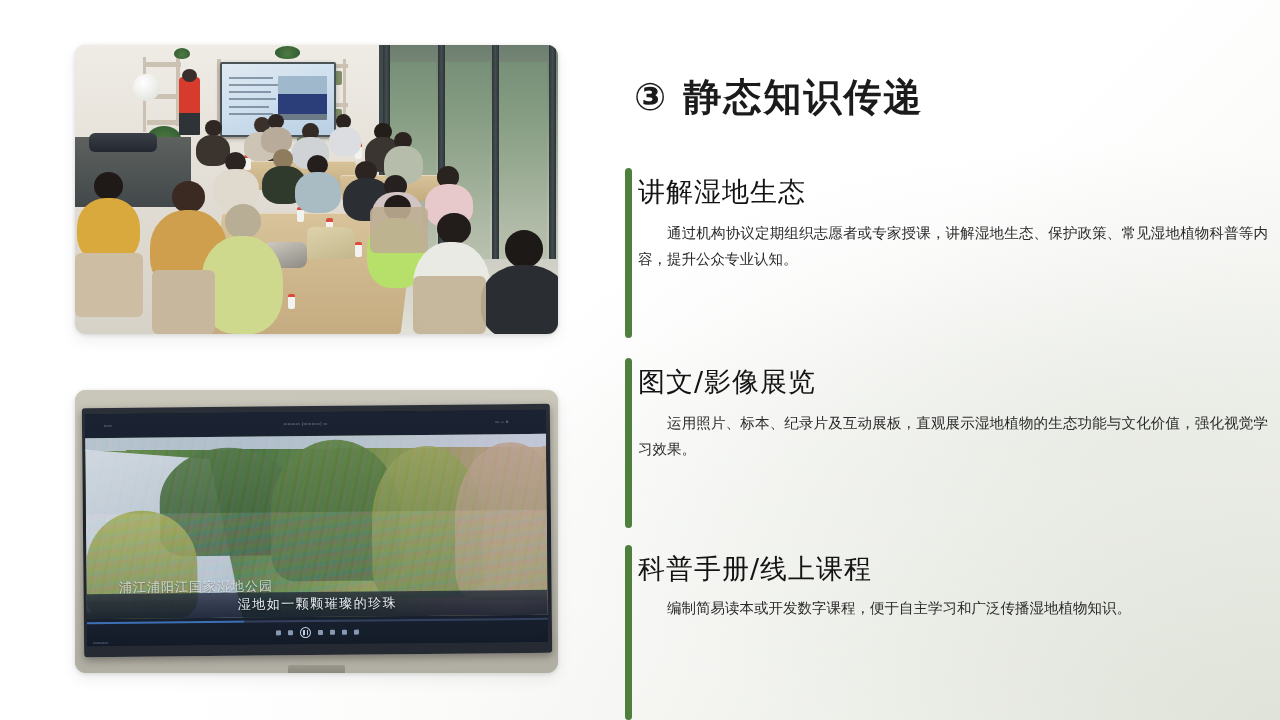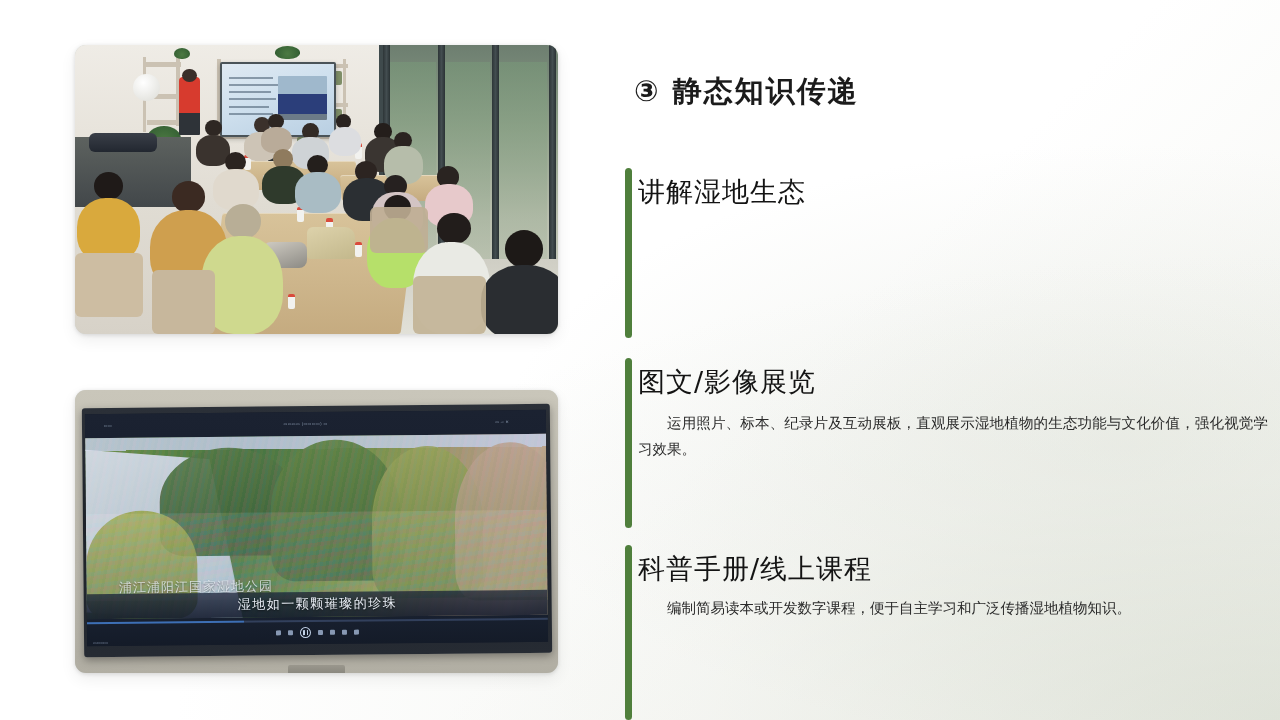--- a/index.html
+++ b/index.html
@@ -214,21 +214,21 @@
     position:absolute; left:44%; bottom:-1%; width:12%; height:4%;
     background:linear-gradient(180deg,#9a978d,#85837a); border-radius:2px;
   }
 
   
   .content{
     position:absolute; left:620px; top:0; width:660px; height:720px;
   }
   #slide-title{
     position:absolute; left:14px; top:72px;
-    font-size:29px; font-weight:bold; color:#1b1b1b;
+    font-size:38px; font-weight:bold; color:#1b1b1b;
     letter-spacing:2px; white-space:nowrap;
     font-family:"DejaVu Sans","Liberation Sans",sans-serif;
   }
   .section{ position:absolute; left:0; width:660px; }
   #section-0{ top:168px; height:170px; }
   #section-1{ top:358px; height:170px; }
   #section-2{ top:545px; height:175px; }
 
   .accent-bar{
     position:absolute; left:5px; top:0; width:7px; height:100%;
@@ -422,20 +422,21 @@
     </div>
   </div>
 
   <div class="content">
 
     <div id="slide-title">③ 静态知识传递</div>
 
     <div class="section" id="section-0">
       <div class="accent-bar"></div>
       <div class="sec-head">讲解湿地生态</div>
+      <div class="sec-body">通过机构协议定期组织志愿者或专家授课，讲解湿地生态、保护政策、常见湿地植物科普等内容，提升公众专业认知。</div>
     </div>
 
     <div class="section" id="section-2">
       <div class="accent-bar"></div>
       <div class="sec-head">科普手册/线上课程</div>
       <div class="sec-body">编制简易读本或开发数字课程，便于自主学习和广泛传播湿地植物知识。</div>
     </div>
 
     <div class="section" id="section-1">
       <div class="accent-bar"></div>

